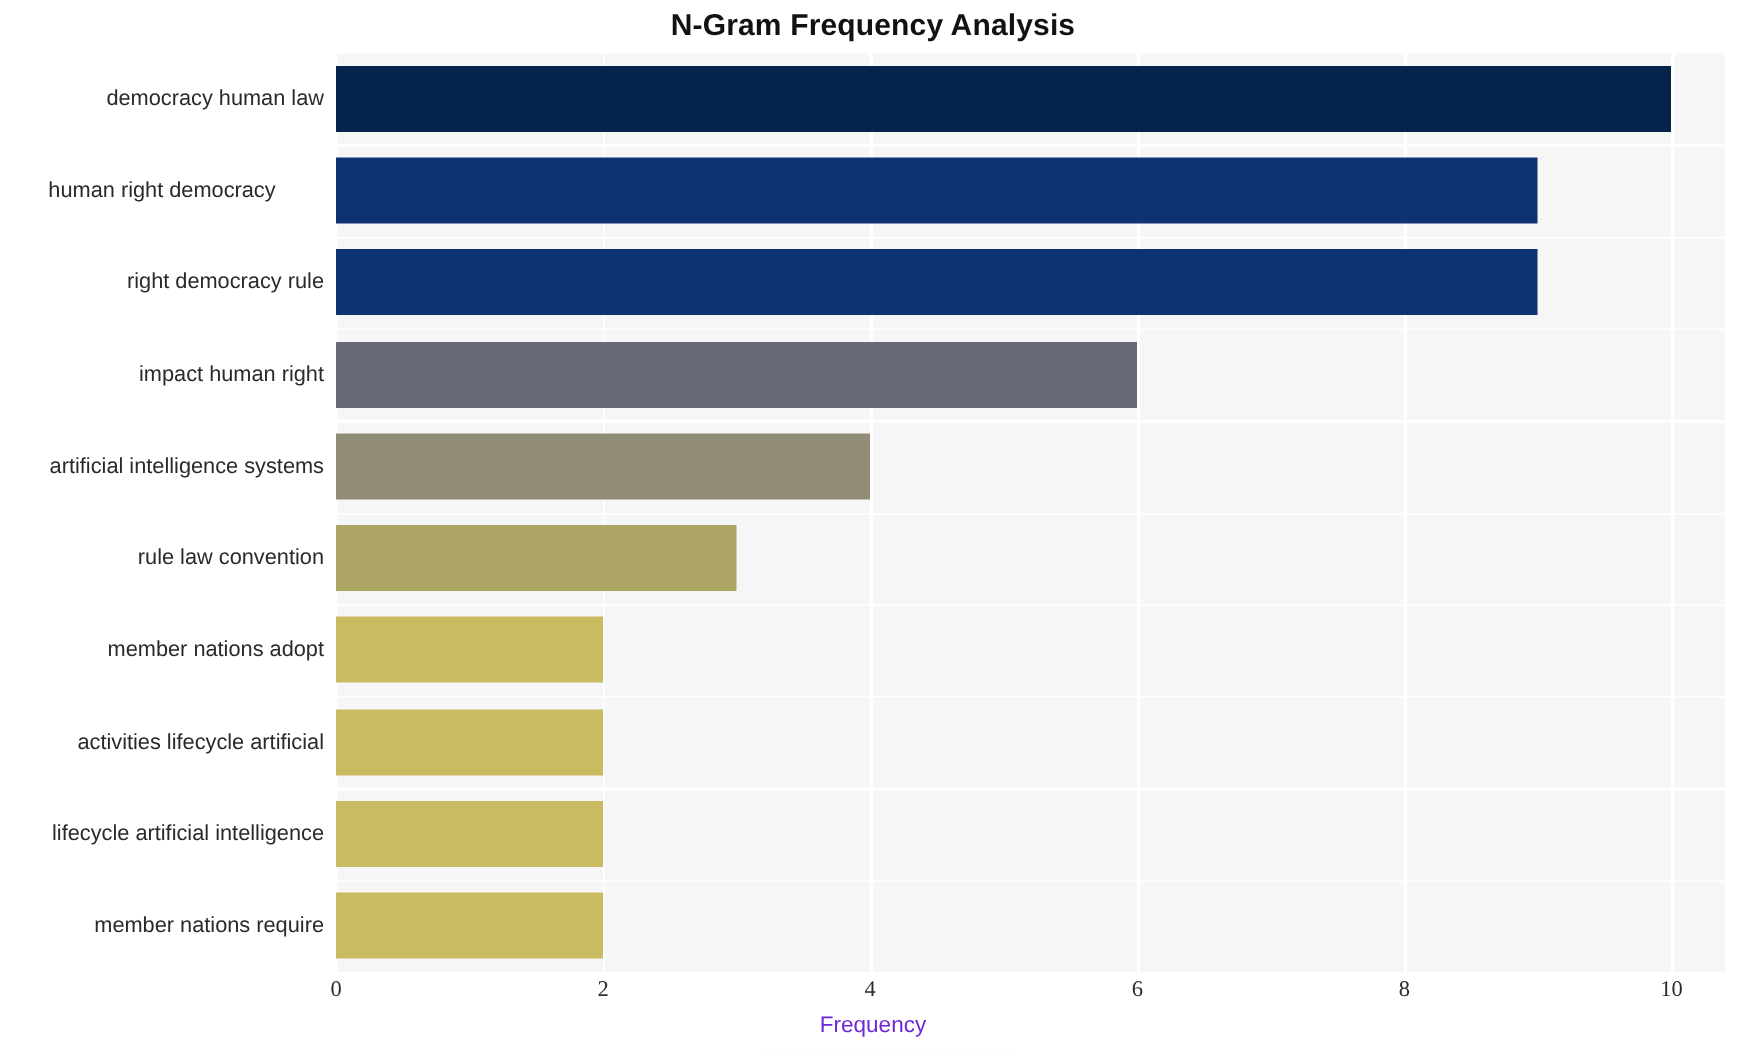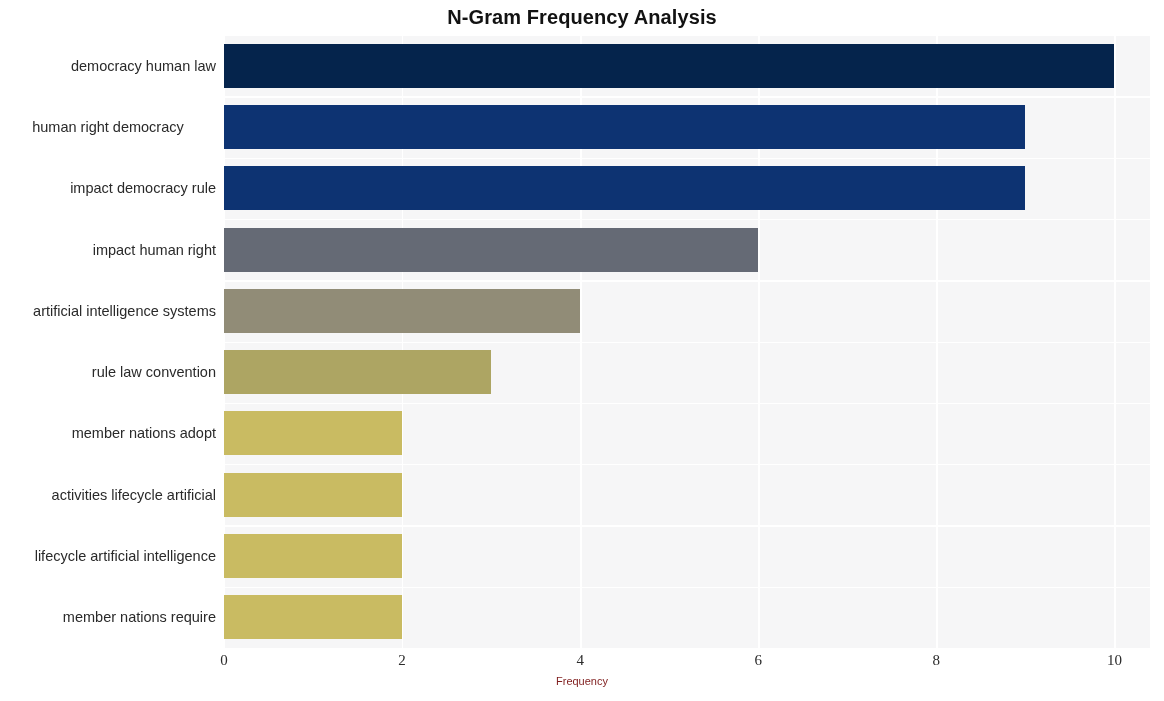--- a/index.html
+++ b/index.html
@@ -94,22 +94,22 @@
     font-size: 15px;
     color: #2b2b2b;
     font-family: "Liberation Serif", serif;
   }
   #x-axis-title {
     position: absolute;
     left: 0;
     top: 675px;
     width: 1164px;
     text-align: center;
-    font-size: 11px;
-    color: #7f1d1d;
+    font-size: 15px;
+    color: #6d28d9;
     font-family: "Liberation Sans", sans-serif;
   }
 </style>
 </head>
 <body>
 
 <div id="figure" style="background: rgb(255, 255, 255);">
 
   <div id="chart-title">N-Gram Frequency Analysis</div>
 
@@ -144,21 +144,21 @@
         <div class="bar" title="member nations adopt: 2" style="width: 178.077px; top: 376.45px; background: rgb(201, 187, 98);"></div>
         <div class="bar" title="activities lifecycle artificial: 2" style="width: 178.077px; top: 437.75px; background: rgb(201, 187, 98);"></div>
         <div class="bar" title="lifecycle artificial intelligence: 2" style="width: 178.077px; top: 499.05px; background: rgb(201, 187, 98);"></div>
         <div class="bar" title="member nations require: 2" style="width: 178.077px; top: 560.35px; background: rgb(201, 187, 98);"></div>
       </div>
   </div>
 
   <div id="y-axis-labels">
       <div class="ytick" style="top: 22.65px;">democracy human law</div>
       <div class="ytick" style="top: 83.95px; text-align: center;">human right democracy</div>
-      <div class="ytick" style="top: 145.25px;">impact democracy rule</div>
+      <div class="ytick" style="top: 145.25px;">right democracy rule</div>
       <div class="ytick" style="top: 267.85px;">artificial intelligence systems</div>
       <div class="ytick" style="top: 206.55px;">impact human right</div>
       <div class="ytick" style="top: 329.15px;">rule law convention</div>
       <div class="ytick" style="top: 390.45px;">member nations adopt</div>
       <div class="ytick" style="top: 451.75px;">activities lifecycle artificial</div>
       <div class="ytick" style="top: 513.05px;">lifecycle artificial intelligence</div>
       <div class="ytick" style="top: 574.35px; padding-left: 32px;">member nations require</div>
     </div>
   <div id="x-axis-labels">
       <div class="xtick" style="left: 224px;">0</div>

